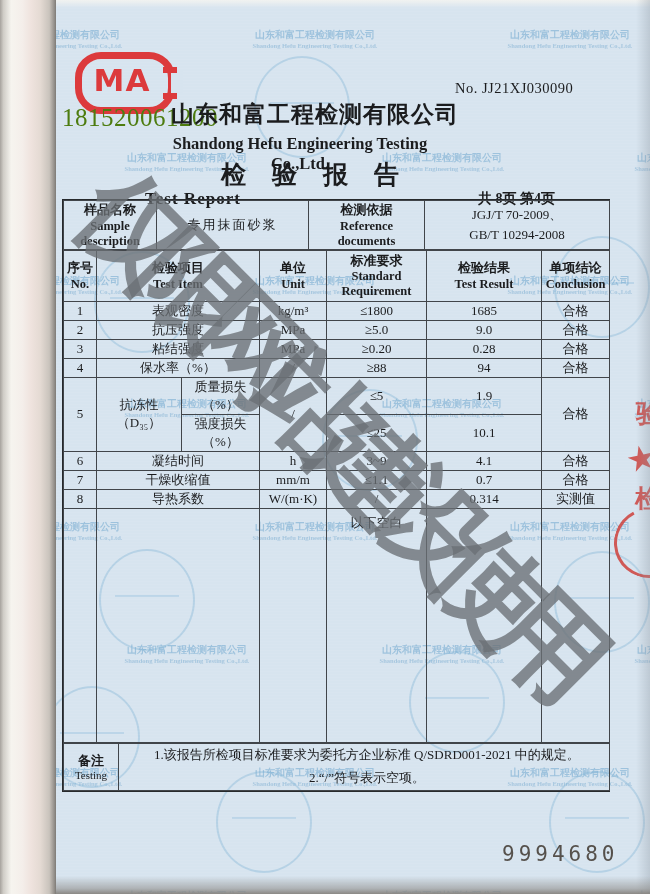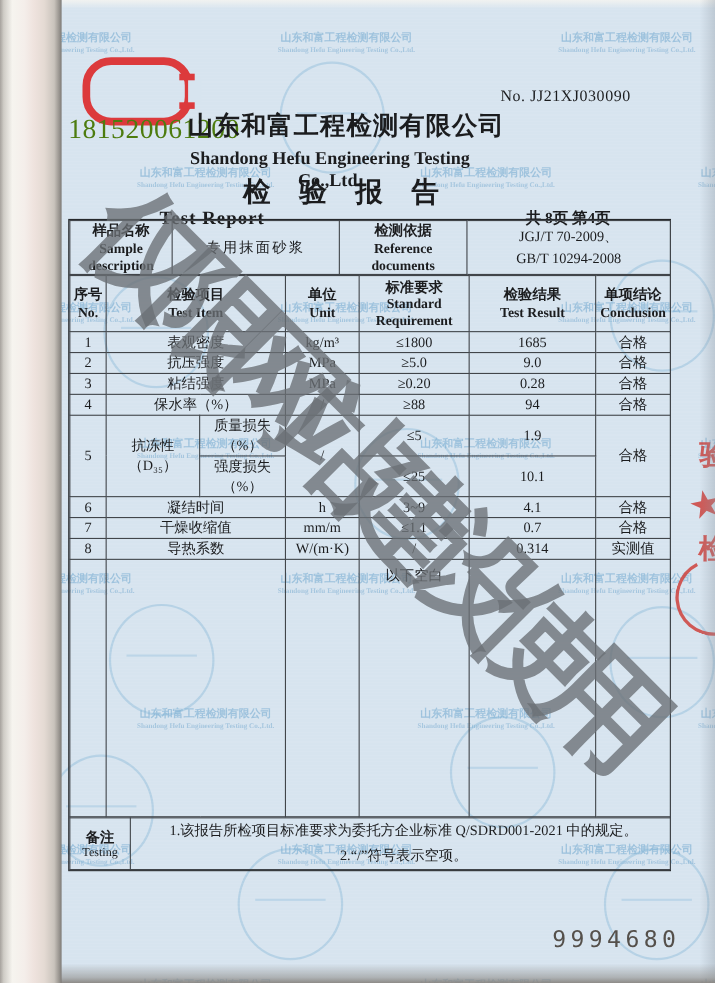--- a/index.html
+++ b/index.html
@@ -193,20 +193,21 @@
       <div class="logo-circle" style="left: 549px; top: 771px;"></div>
       <div class="logo-circle" style="left: 44px; top: 686px;"></div>
       <div class="logo-circle" style="left: 409px; top: 651px;"></div>
     </div>
 
   <div class="cma">
     <div class="ring"></div>
     <div class="gap"></div>
     <div class="tick-t"></div>
     <div class="tick-b"></div>
+    <div class="ma">MA</div>
   </div>
 
   <div class="hdr-no">No. JJ21XJ030090</div>
   <div class="red-serial">181520061200</div>
   <div class="company-cn">山东和富工程检测有限公司</div>
   <div class="company-en">Shandong Hefu Engineering Testing Co.,Ltd.</div>
   <div class="title-cn">检验报告</div>
   <div class="title-en">Test Report</div>
   <div class="pagination">共 8页  第4页</div>
 

